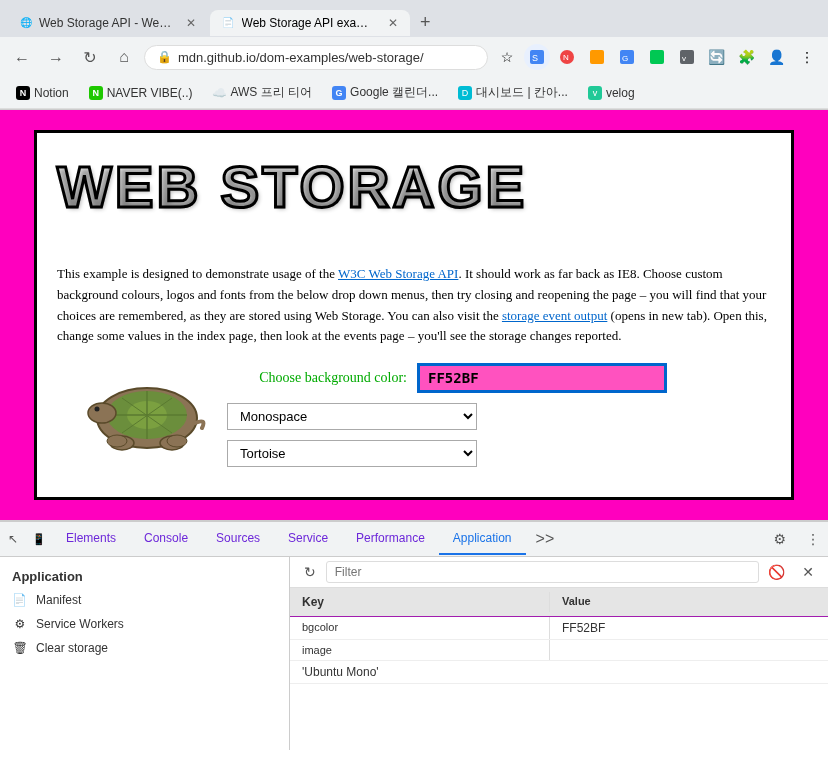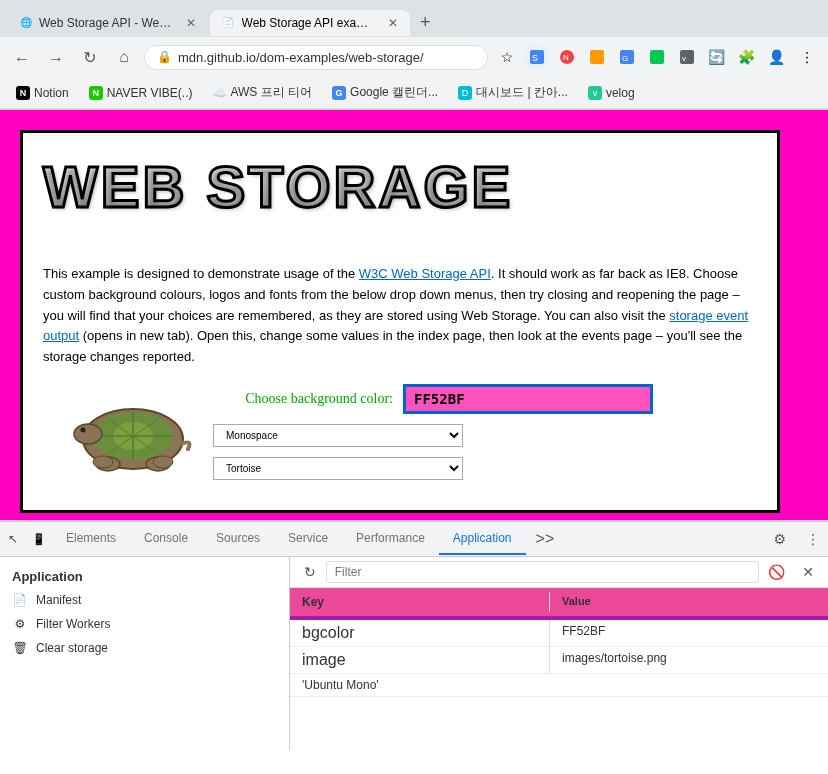--- a/index.html
+++ b/index.html
@@ -21,60 +21,60 @@
     .address-lock { color: #555; font-size: 12px; }
     .address-text { flex: 1; color: #333; font-size: 13px; }
     .nav-icons { display: flex; gap: 4px; }
     .nav-icon-btn { background: none; border: none; width: 26px; height: 26px; border-radius: 50%; cursor: pointer; display: flex; align-items: center; justify-content: center; font-size: 14px; }
 
     .bookmarks-bar { display: flex; align-items: center; padding: 4px 8px; gap: 4px; border-bottom: 1px solid #ddd; }
     .bookmark-item { display: flex; align-items: center; gap: 4px; padding: 3px 8px; border-radius: 4px; cursor: pointer; font-size: 12px; color: #333; }
     .bookmark-favicon { width: 14px; height: 14px; font-size: 10px; display: flex; align-items: center; justify-content: center; }
 
     
-    .page-content { background: #ff00be; height: 410px; position: relative; display: flex; align-items: flex-start; justify-content: flex-start; }
+    .page-content { background: #ff00be; height: 410px; position: relative; display: flex; align-items: flex-start; justify-content: center; }
     .page-inner { background: #fff; margin: 20px; padding: 20px; border: 3px solid #000; width: 760px; }
     .web-storage-title { font-size: 52px; font-weight: 900; color: #000; font-family: 'Impact', sans-serif; letter-spacing: 2px; text-shadow: 3px 3px 0 #fff; margin-bottom: 10px; }
-    .content-text { font-size: 13px; font-family: Liberation Sans, sans-serif; line-height: 1.6; color: #000; margin-bottom: 16px; margin-top: 44px; }
+    .content-text { font-size: 13px; font-family: Liberation Serif, serif; line-height: 1.6; color: #000; margin-bottom: 16px; margin-top: 44px; }
     .link { color: #0066cc; text-decoration: underline; cursor: pointer; }
     .form-section { display: flex; align-items: flex-start; gap: 20px; }
     .form-fields { flex: 1; }
     .form-row { display: flex; align-items: center; margin-bottom: 10px; gap: 10px; }
     .form-label { font-size: 14px; color: #00aa00; font-family: Liberation Serif, serif; min-width: 180px; text-align: right; }
     .color-input { background: #ff52bf; color: #000; border: 2px solid #0066cc; padding: 4px 8px; font-size: 13px; font-family: monospace; width: 250px; height: 30px; }
-    .select-input { width: 250px; padding: 4px 8px; font-size: 10px; border: 1px solid #aaa; background: #fff; }
+    .select-input { width: 250px; padding: 4px 8px; font-size: 13px; border: 1px solid #aaa; background: #fff; }
 
     
     .devtools { height: 230px; border-top: 2px solid #ccc; background: #fff; display: flex; flex-direction: column; }
     .devtools-tabs { display: flex; align-items: center; background: #f1f3f4; border-bottom: 1px solid #ccc; padding: 0; }
-    .devtools-tab { padding: 8px 14px; font-size: 12px; cursor: pointer; color: #737373; border-bottom: 2px solid transparent; white-space: nowrap; }
+    .devtools-tab { padding: 8px 14px; font-size: 12px; cursor: pointer; color: #6d28d9; border-bottom: 2px solid transparent; white-space: nowrap; }
     .devtools-tab.active { color: #1a73e8; border-bottom: 2px solid #1a73e8; }
     .devtools-tab-more { padding: 8px 10px; font-size: 16px; cursor: pointer; color: #555; }
     .devtools-settings { margin-left: auto; display: flex; gap: 4px; }
     .devtools-icon-btn { background: none; border: none; padding: 6px 8px; cursor: pointer; color: #555; font-size: 14px; }
 
     .devtools-body { display: flex; flex: 1; overflow: hidden; }
     .devtools-sidebar { width: 290px; border-right: 1px solid #ccc; overflow-y: auto; padding: 8px 0; }
     .sidebar-title { font-size: 13px; font-weight: bold; color: #333; padding: 4px 12px; }
     .sidebar-item { display: flex; align-items: center; gap: 8px; padding: 4px 12px; font-size: 12px; color: #333; cursor: pointer; }
     .sidebar-icon { width: 16px; height: 16px; display: flex; align-items: center; justify-content: center; font-size: 12px; }
 
     .devtools-main { flex: 1; display: flex; flex-direction: column; overflow: hidden; }
     .devtools-filter { display: flex; align-items: center; padding: 4px 8px; border-bottom: 1px solid #ddd; gap: 4px; }
     .filter-btn { background: none; border: none; cursor: pointer; padding: 2px 6px; color: #555; font-size: 14px; }
     .filter-input { flex: 1; border: 1px solid #ddd; border-radius: 3px; padding: 3px 8px; font-size: 12px; }
     .filter-actions { display: flex; gap: 4px; }
     .filter-action-btn { background: none; border: none; cursor: pointer; padding: 2px 6px; color: #555; font-size: 14px; }
 
     .data-table { flex: 1; overflow-y: auto; }
-    .table-header { display: flex; background: #ec4899; border-bottom: 4px solid #a21caf; padding: 4px 0; }
+    .table-header { display: flex; background: #e5e5e5; border-bottom: 1px solid #a21caf; padding: 4px 0; }
     .col-key { width: 260px; padding: 3px 12px; font-size: 12px; font-weight: bold; color: #333; border-right: 1px solid #ddd; }
     .col-value { flex: 1; padding: 3px 12px; font-size: 11px; font-weight: bold; color: #333; }
     .table-row { display: flex; border-bottom: 1px solid #eee; }
-    .cell-key { width: 260px; padding: 4px 12px; font-size: 16px; color: #333; border-right: 1px solid #ddd; }
+    .cell-key { width: 260px; padding: 4px 12px; font-size: 11px; color: #333; border-right: 1px solid #ddd; }
     .cell-value { flex: 1; padding: 4px 12px; font-size: 12px; color: #333; }
 
     
     .devtools-main { scrollbar-width: thin; }
   </style>
 </head>
 <body>
 
 <div class="browser-chrome">
 
@@ -251,21 +251,21 @@
   <div class="devtools-body">
 
     <div class="devtools-sidebar">
       <div class="sidebar-title">Application</div>
       <div class="sidebar-item">
         <span class="sidebar-icon">📄</span>
         <span>Manifest</span>
       </div>
       <div class="sidebar-item">
         <span class="sidebar-icon">⚙</span>
-        <span>Filter Workers</span>
+        <span>Service Workers</span>
       </div>
       <div class="sidebar-item">
         <span class="sidebar-icon">🗑</span>
         <span>Clear storage</span>
       </div>
     </div>
 
     <div class="devtools-main">
 
       <div class="devtools-filter">
@@ -281,21 +281,20 @@
         <div class="table-header">
           <div class="col-key">Key</div>
           <div class="col-value">Value</div>
         </div>
         <div class="table-row">
           <div class="cell-key">bgcolor</div>
           <div class="cell-value">FF52BF</div>
         </div>
         <div class="table-row">
           <div class="cell-key">image</div>
-          <div class="cell-value">images/tortoise.png</div>
         </div>
         <div class="table-row">
           <div class="cell-value">'Ubuntu Mono'</div>
         </div>
       </div>
     </div>
   </div>
 </div>
 
 </body></html>

